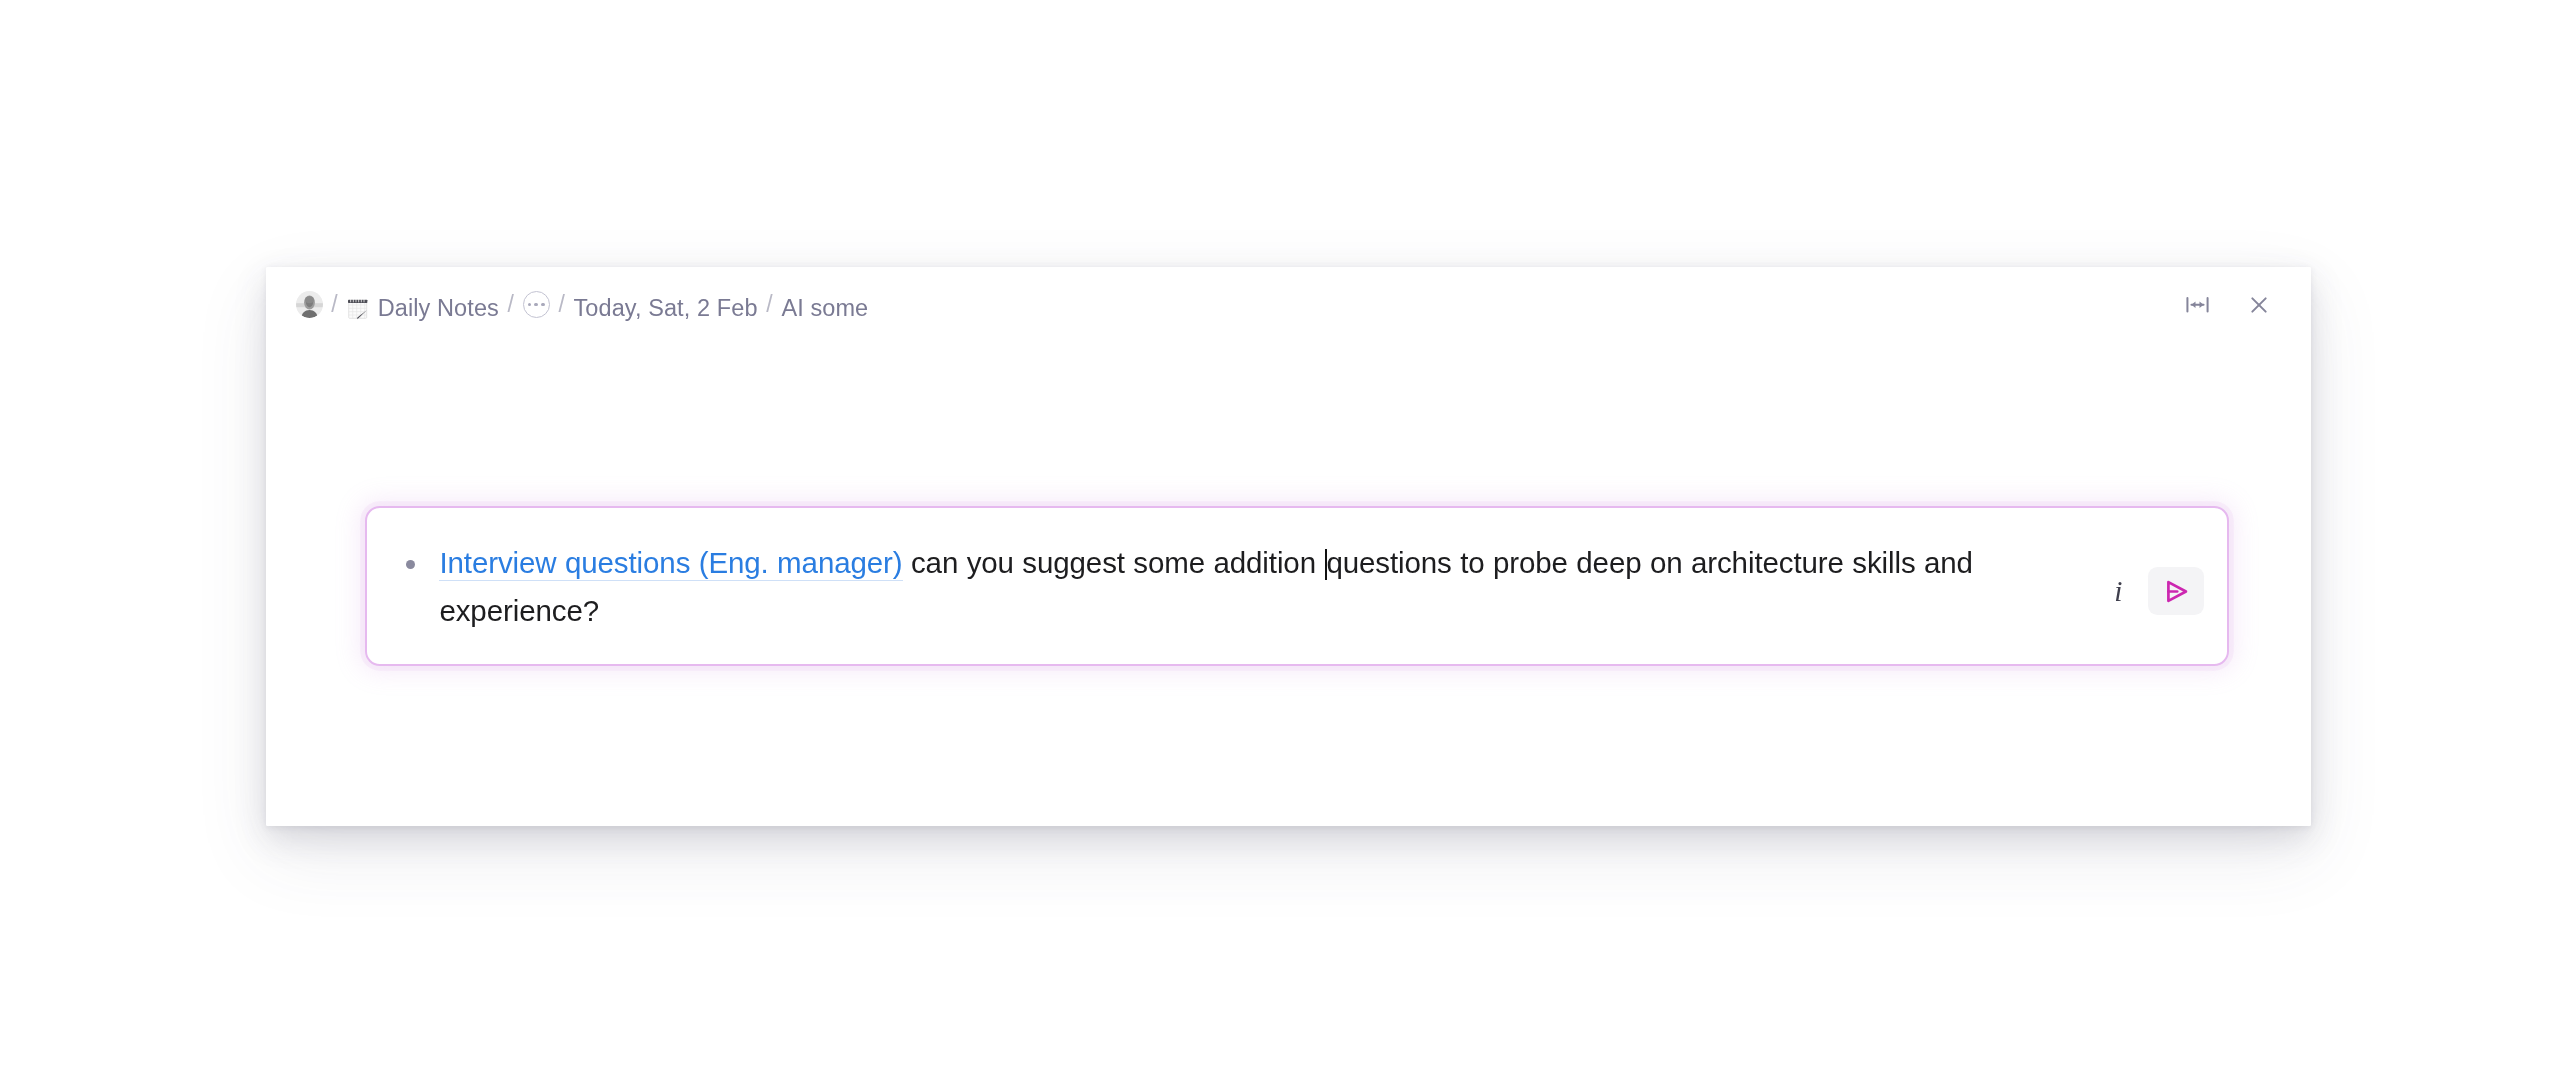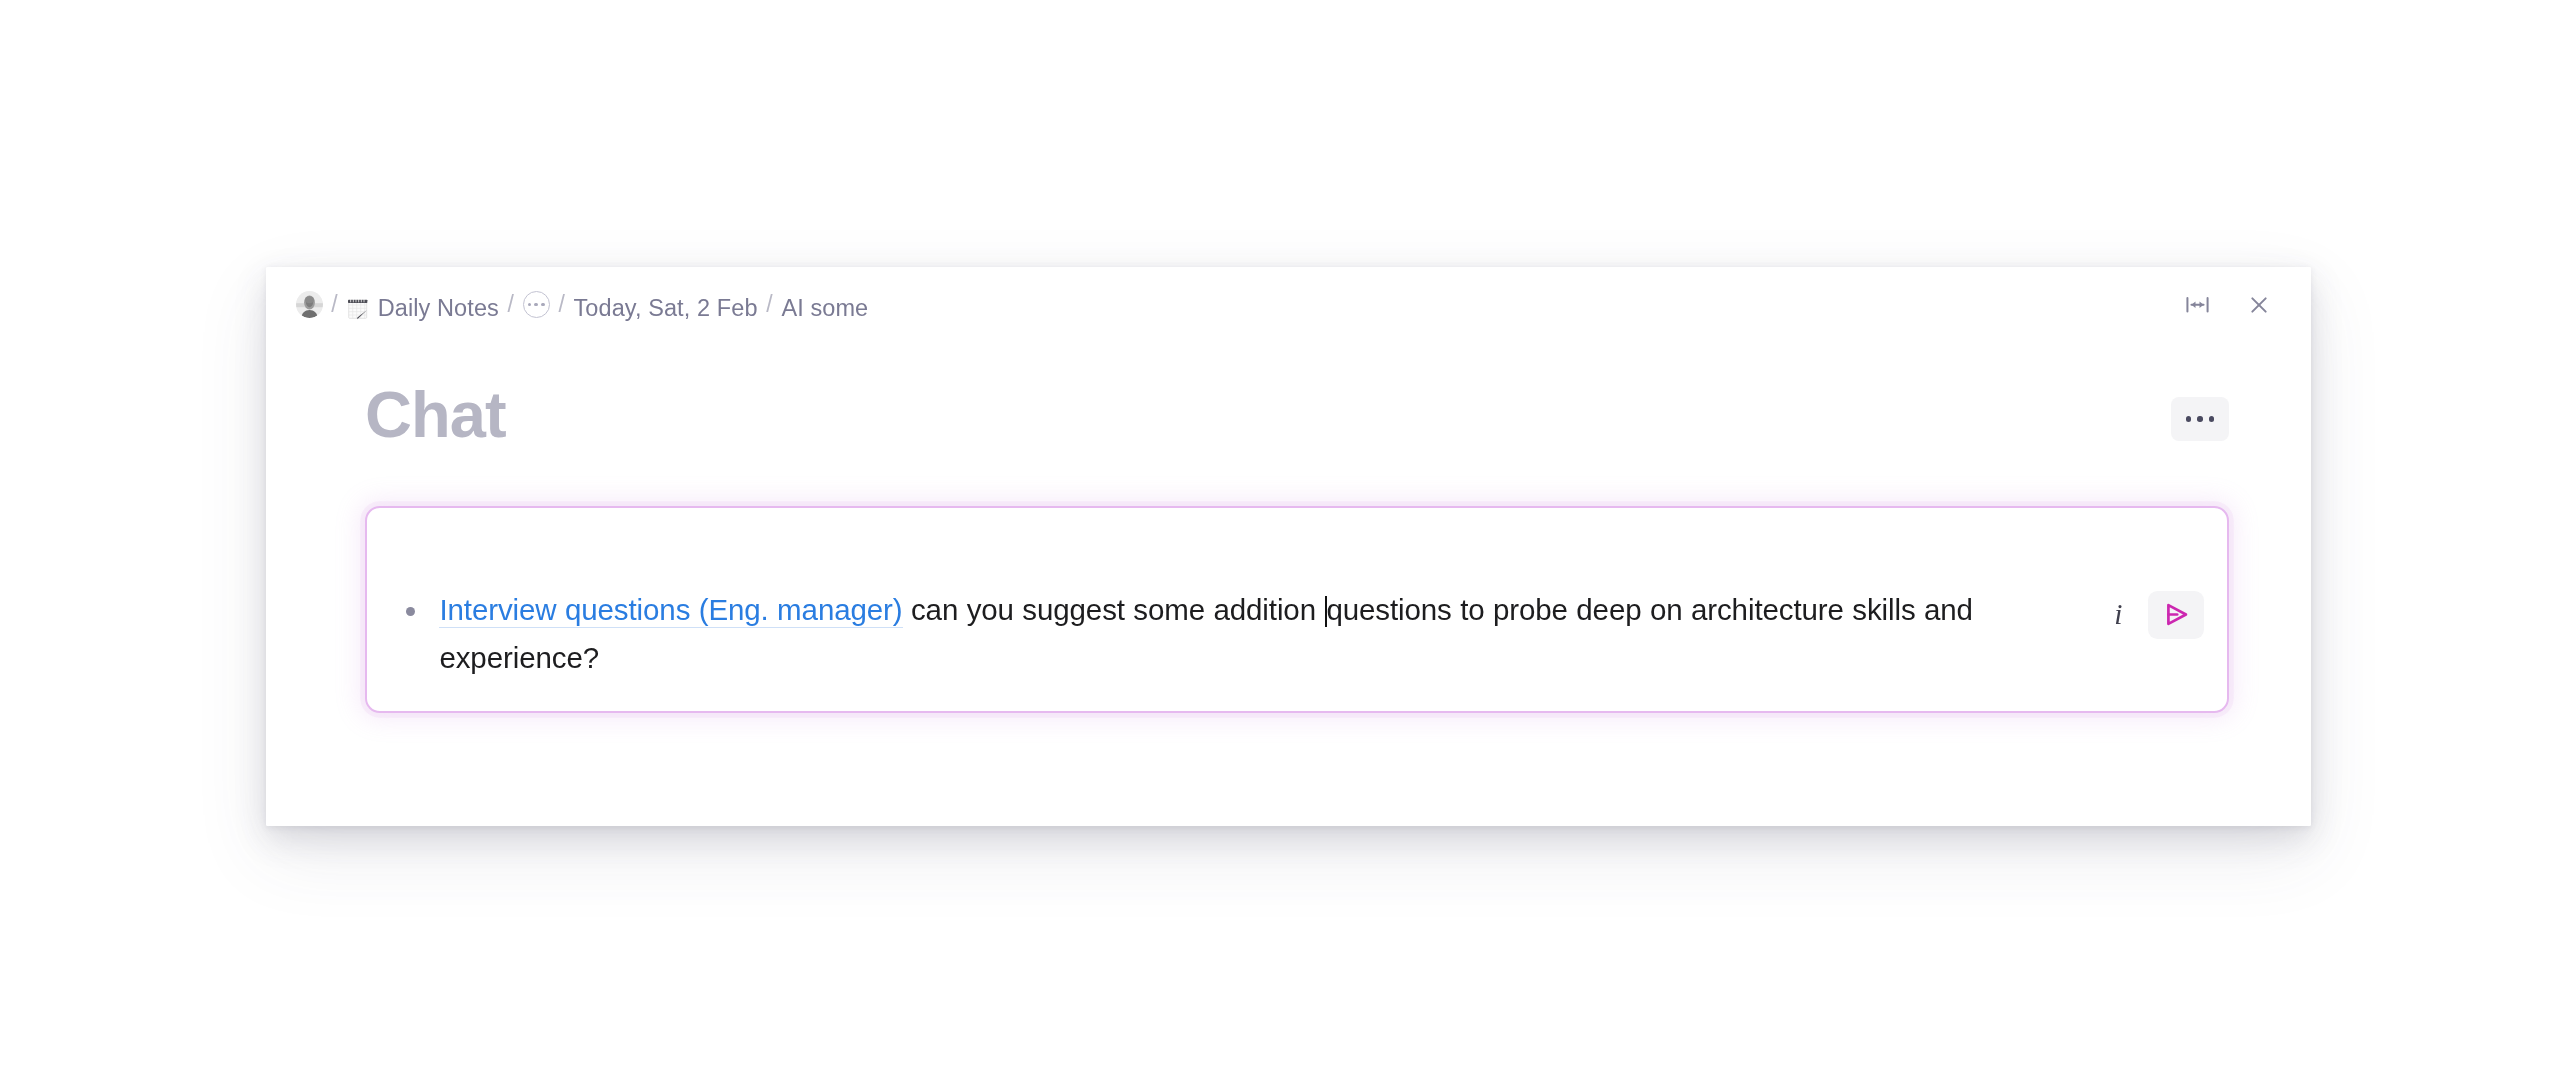--- a/index.html
+++ b/index.html
@@ -206,21 +206,20 @@
     box-shadow:
       0 0 0 4.7px rgba(213, 150, 230, 0.10),
       0 0 23px 6.7px rgba(205, 140, 225, 0.17);
   }
 
   #composer-text {
     flex: 1 1 auto;
     min-width: 0;
     padding: 31px 0 29.5px 39px;
     position: relative;
-    margin-top: 47px;
   }
 
   .bullet-row {
     display: flex;
     align-items: flex-start;
   }
   .bullet-dot {
     flex: none;
     width: 9.4px;
     height: 9.4px;
@@ -386,29 +385,20 @@
               <line x1="28" y1="8" x2="8" y2="28"></line>
             </g>
           </svg>
         </span>
       </div>
 
     </div>
 
     <div id="doc">
 
-      <div id="doc-head">
-        <h1 id="page-title">Chat</h1>
-
-        <div id="more-button">
-          <i></i>
-          <i></i>
-          <i></i>
-        </div>
-      </div>
 
       <div id="composer">
 
         <div id="composer-text">
           <div class="bullet-row">
             <span class="bullet-dot"></span>
             <div class="bullet-body"><a class="page-link" href="#">Interview questions (Eng. manager)</a><span> can you suggest some addition </span><span class="caret"></span><span>questions to probe deep on architecture skills and experience?</span></div>
           </div>
         </div>
 

